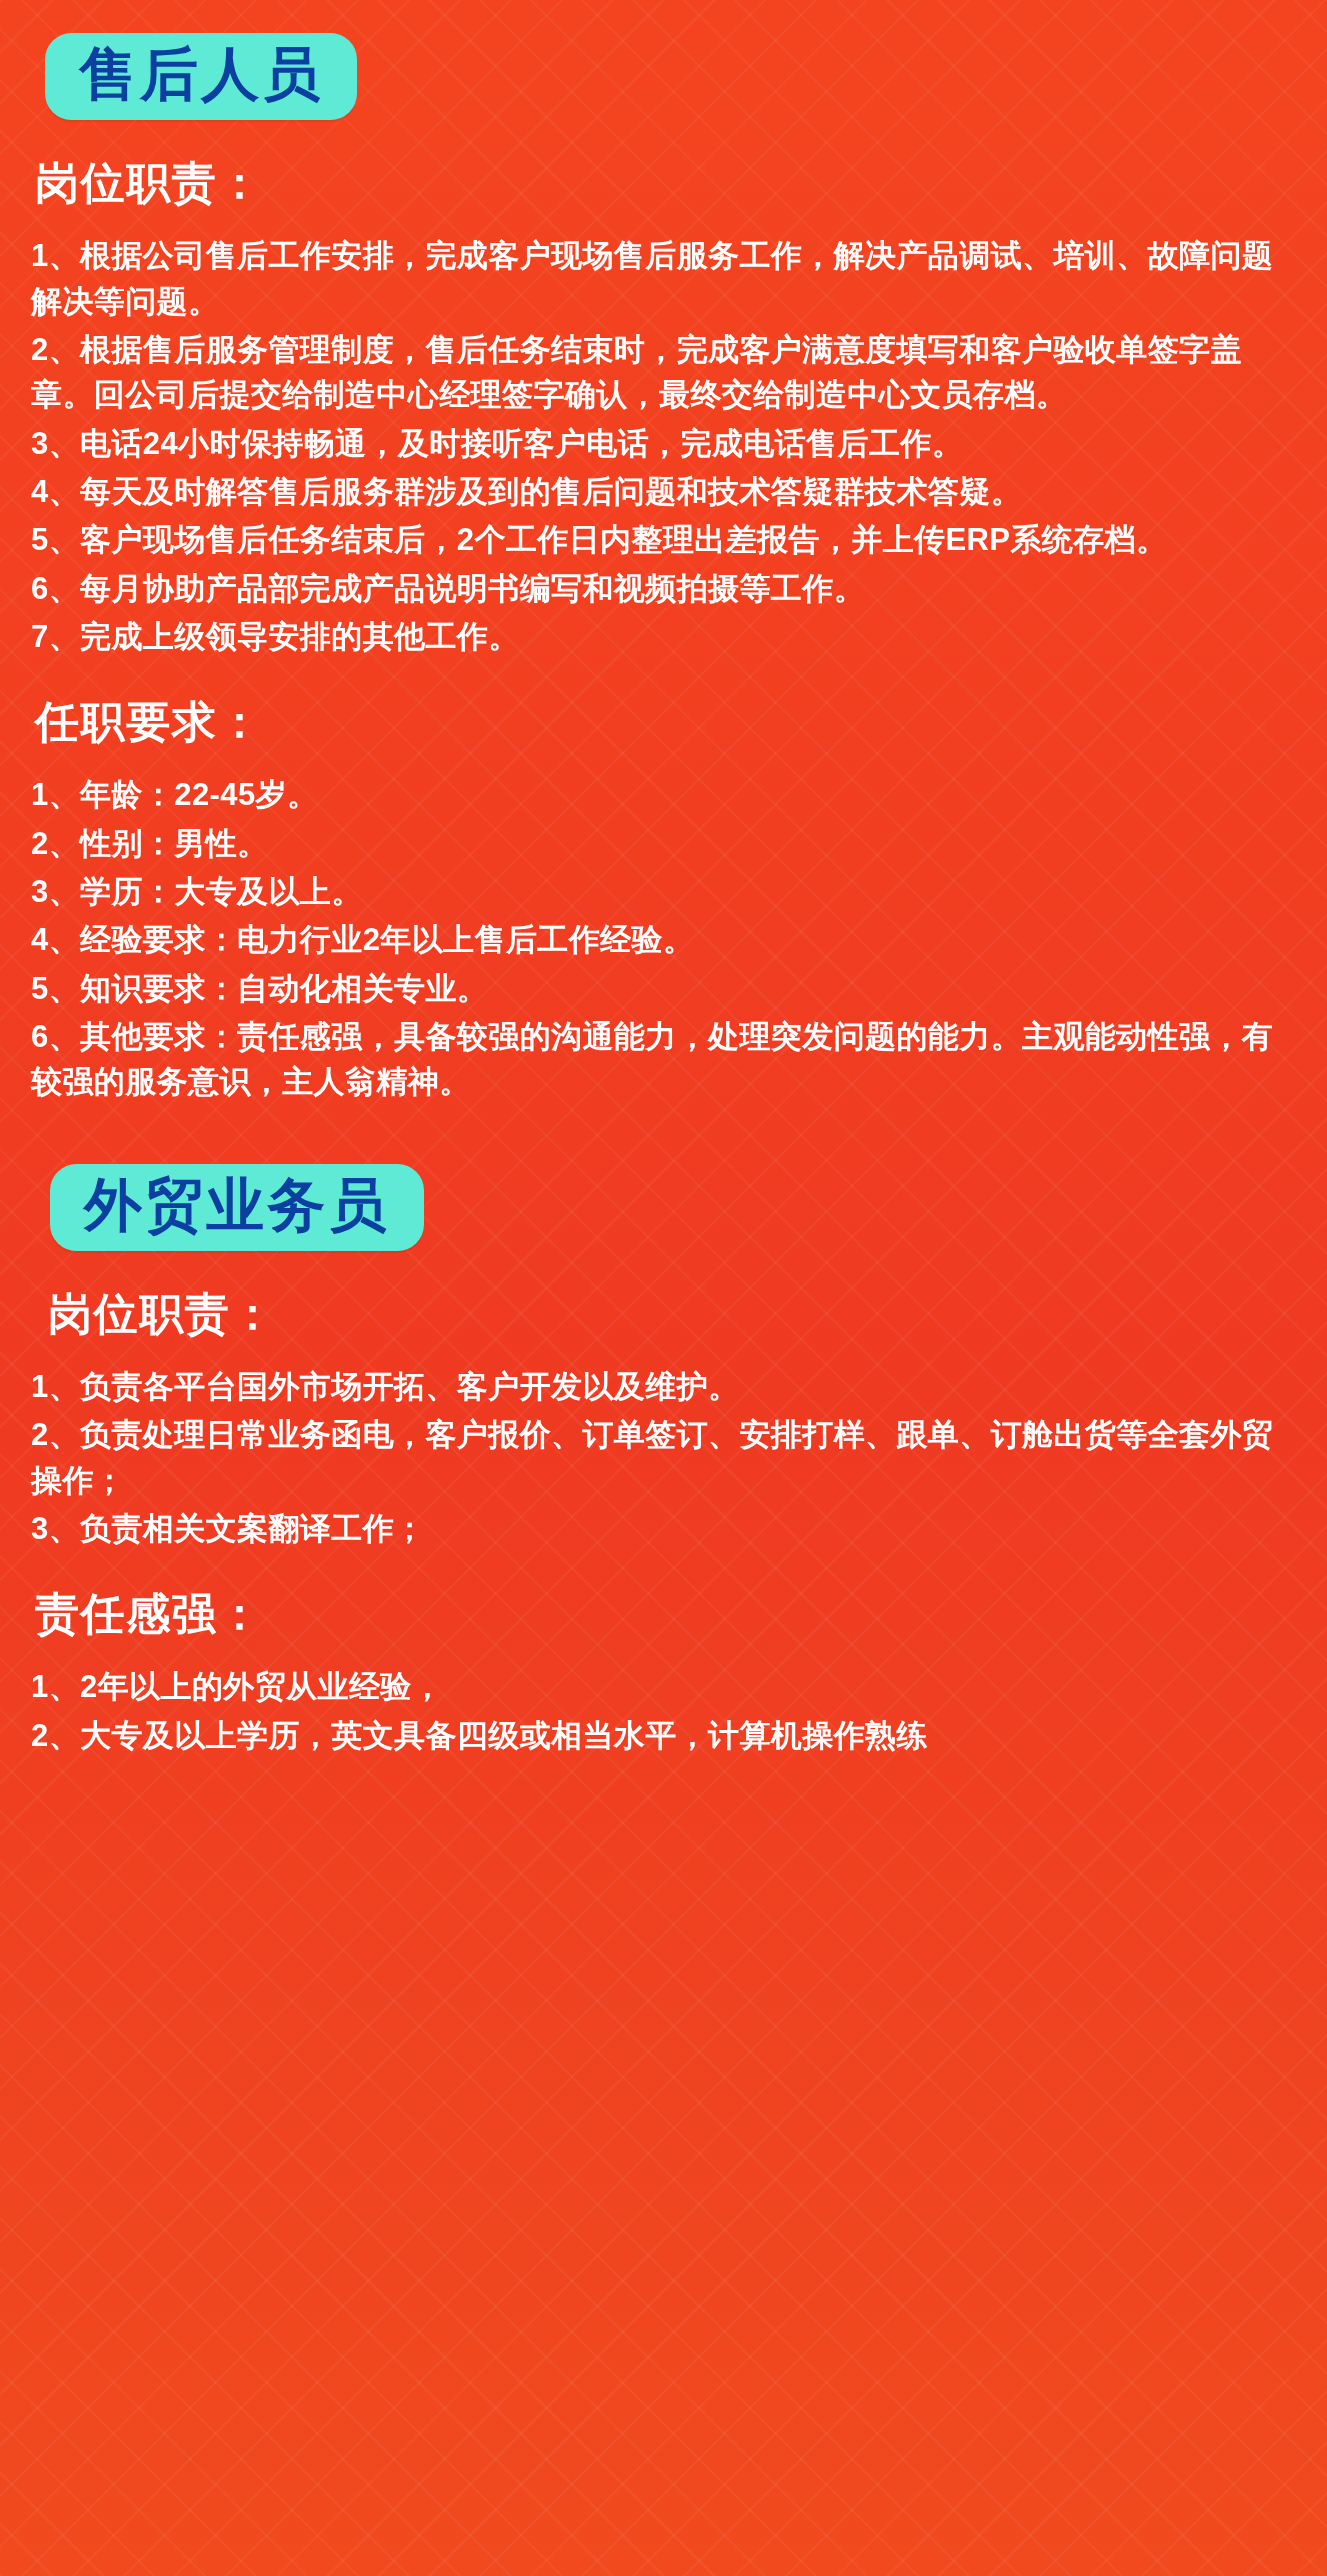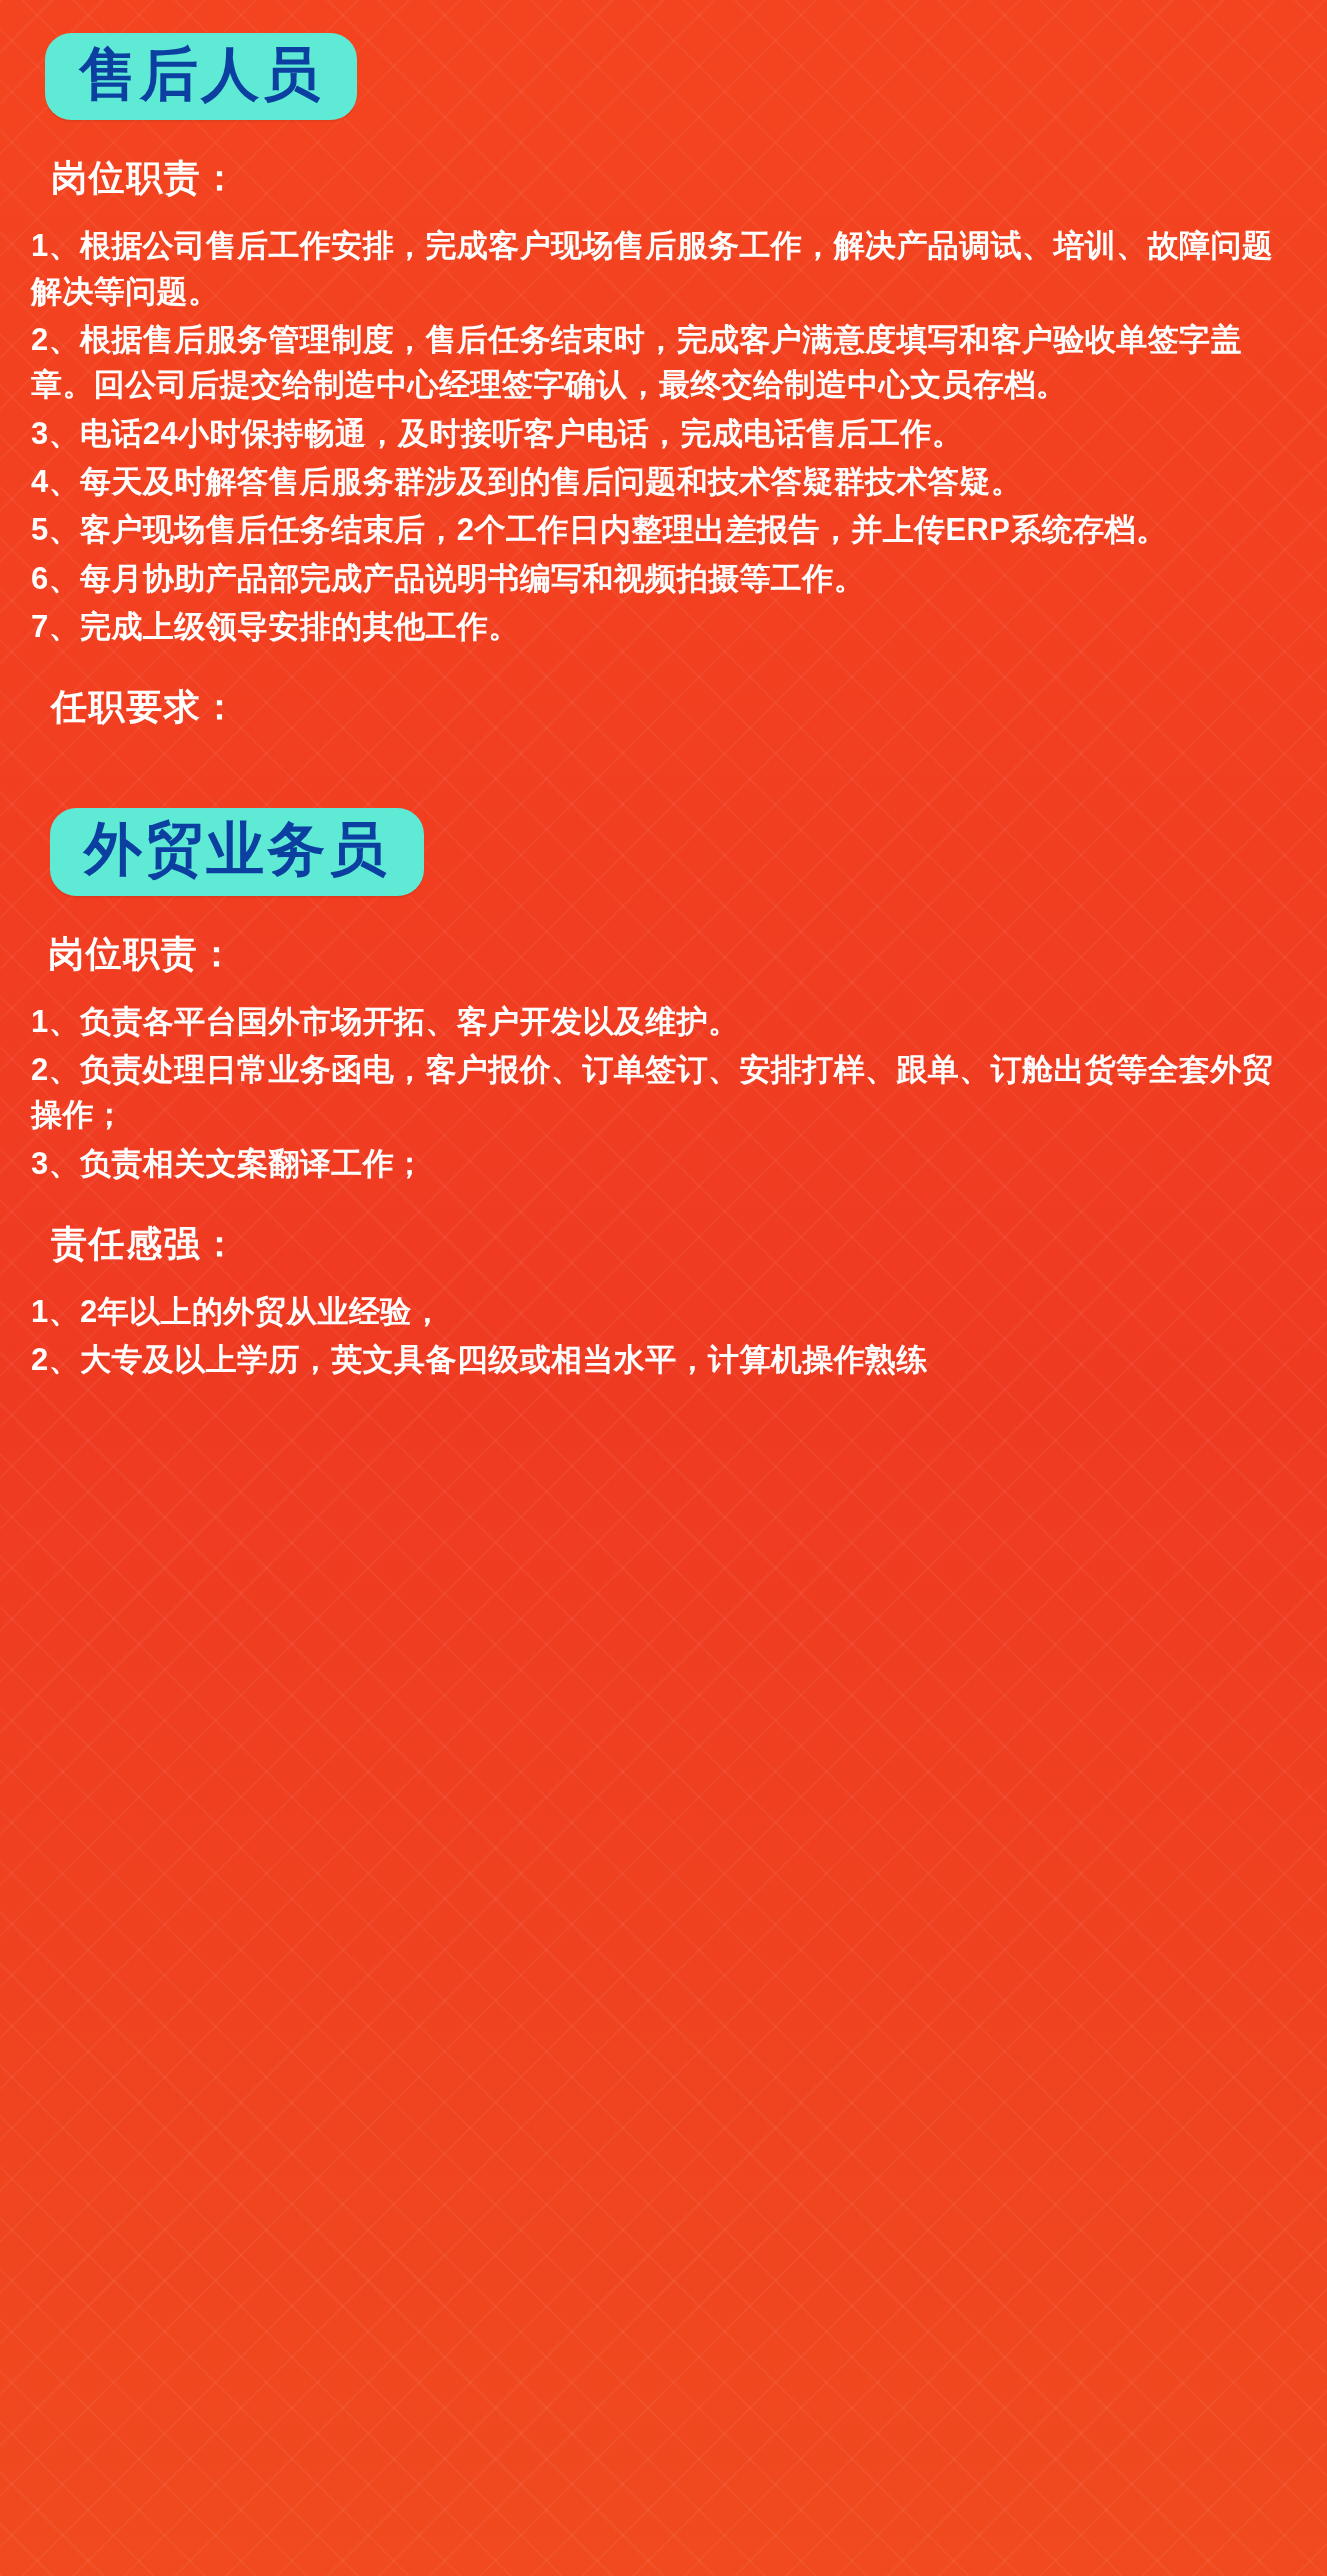--- a/index.html
+++ b/index.html
@@ -49,25 +49,25 @@
     letter-spacing: 3.1px;
     padding: 11px 34px 15.6px 34px;
     border-radius: 26.5px;
     line-height: 1.05;
     box-shadow: 0 2.3px 0 rgba(0,0,0,0.06);
   }
   .badge-wrap-1 { padding-top: 33px; padding-left: 14px; }
   .badge-wrap-2 { padding-top: 20px; padding-left: 19px; }
 
   .sub-heading {
-    font-size: 36px;
+    font-size: 44px;
     font-weight: bold;
     color: #ffffff;
     letter-spacing: 1.6px;
-    margin: 34px 0 20px 20px;
+    margin: 34px 0 20px 4px;
   }
   .sub-heading.indent { margin-left: 17px; }
   .list { margin: 0; padding: 0; list-style: none; font-weight: bold; }
   .list li {
     font-size: 31px;
     line-height: 1.46;
     margin-bottom: 3.1px;
     letter-spacing: 0.4px;
   }
   .block-gap-lg { height: 36px; }
@@ -88,20 +88,28 @@
     <li>1、根据公司售后工作安排，完成客户现场售后服务工作，解决产品调试、培训、故障问题解决等问题。</li>
     <li>2、根据售后服务管理制度，售后任务结束时，完成客户满意度填写和客户验收单签字盖章。回公司后提交给制造中心经理签字确认，最终交给制造中心文员存档。</li>
     <li>3、电话24小时保持畅通，及时接听客户电话，完成电话售后工作。</li>
     <li>4、每天及时解答售后服务群涉及到的售后问题和技术答疑群技术答疑。</li>
     <li>5、客户现场售后任务结束后，2个工作日内整理出差报告，并上传ERP系统存档。</li>
     <li>6、每月协助产品部完成产品说明书编写和视频拍摄等工作。</li>
     <li>7、完成上级领导安排的其他工作。</li>
   </ul>
 
   <div class="sub-heading">任职要求：</div>
+  <ul class="list">
+    <li>1、年龄：22-45岁。</li>
+    <li>2、性别：男性。</li>
+    <li>3、学历：大专及以上。</li>
+    <li>4、经验要求：电力行业2年以上售后工作经验。</li>
+    <li>5、知识要求：自动化相关专业。</li>
+    <li>6、其他要求：责任感强，具备较强的沟通能力，处理突发问题的能力。主观能动性强，有较强的服务意识，主人翁精神。</li>
+  </ul>
 
   <div class="block-gap-lg"></div>
 
   <div class="badge-wrap-2">
     <div class="section-badge">外贸业务员</div>
   </div>
 
   <div class="sub-heading indent">岗位职责：</div>
   <ul class="list">
     <li>1、负责各平台国外市场开拓、客户开发以及维护。</li>

